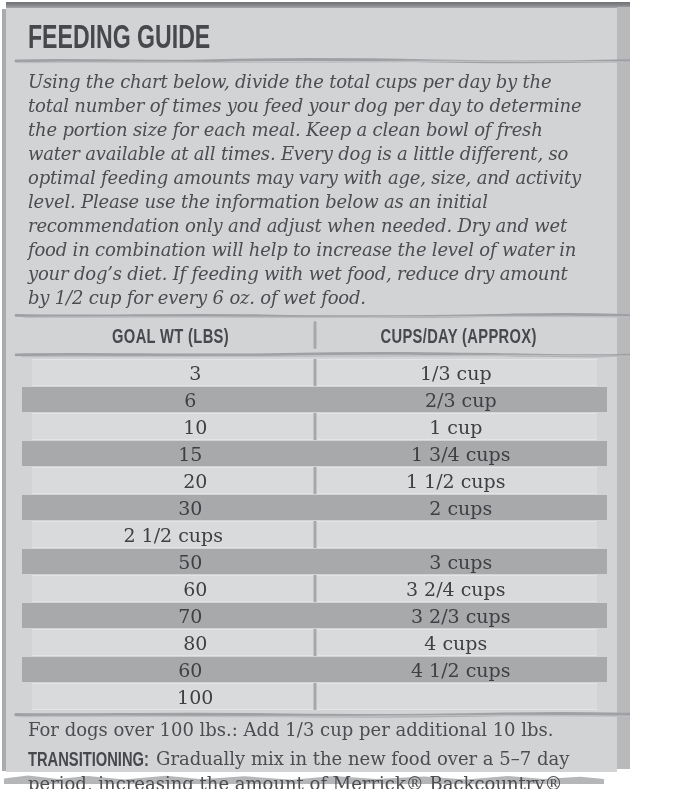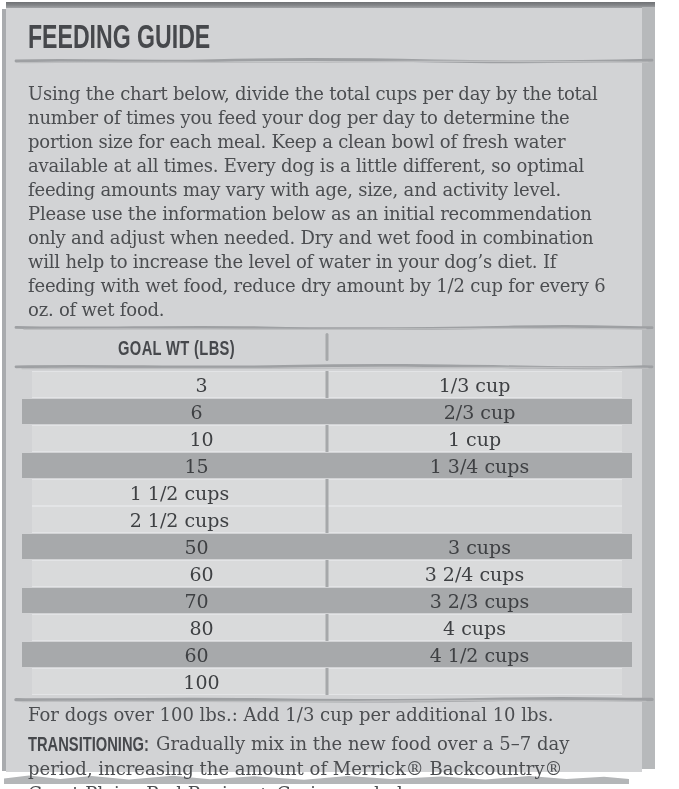--- a/index.html
+++ b/index.html
@@ -1,16 +1,16 @@
 <!DOCTYPE html>
 <html><head>
 <meta charset="utf-8">
 <style>
   html,body{margin:0;padding:0;background:#ffffff;}
-  .page{position:relative;width:655px;height:789px;background:#ffffff;font-family:"DejaVu Serif",serif;overflow:hidden;}
+  .page{position:relative;width:602px;height:789px;background:#ffffff;font-family:"DejaVu Serif",serif;overflow:hidden;padding-left:28px;}
 
   
   .edge-top{position:absolute;top:2px;left:6px;right:0;height:6px;
     background:linear-gradient(180deg,#6f7174 0%,#85878a 55%,#a2a4a7 100%);}
   .edge-left{position:absolute;top:9px;left:2px;width:4px;bottom:18px;background:#a9abae;}
   .edge-right{position:absolute;top:7px;right:0;width:13px;bottom:20px;background:#b7b9bb;border-left:2px solid #9da0a2;}
   .edge-bottom{position:absolute;left:4px;right:26px;bottom:5px;height:10px;background:#b4b6b8;
     clip-path:polygon(0 45%,4% 15%,9% 50%,14% 20%,20% 55%,27% 18%,33% 52%,40% 22%,48% 58%,55% 20%,62% 50%,70% 25%,77% 55%,84% 20%,90% 50%,96% 28%,100% 50%,100% 100%,0 100%);}
 
   .content{position:absolute;left:6px;top:8px;right:13px;bottom:17px;background:#d2d3d5;}
@@ -20,23 +20,23 @@
 
   h1{margin:12px 0 0 22px;font-size:33px;line-height:34px;}
   h1 .cond{transform-origin:left center;letter-spacing:0;}
 
   .rough{display:block;width:auto;height:7px;margin:3px 14px 0 8px;}
   .rough.r2{margin-top:2px;}
   .rough.r3{margin-top:0;}
   .rough.r4{margin-top:1px;}
   .rough.r4 path.main{stroke-width:3.4;}
 
-  .intro{margin:18px 26px 0 22px;font-size:18px;line-height:24px;color:#4b4d50;letter-spacing:-0.2px;}
+  .intro{margin:6px 26px 0 22px;font-size:18px;line-height:24px;color:#4b4d50;letter-spacing:-0.2px;font-style:italic;}
 
-  .thead{height:32px;display:flex;position:relative;margin:0 14px 0 20px;flex-direction:column;}
+  .thead{height:32px;display:flex;position:relative;margin:0 14px 0 20px;}
   .th{width:50%;text-align:center;line-height:34px;font-size:21px;}
   .thead::after{content:"";position:absolute;left:50%;top:2px;bottom:2px;width:3px;background:#a6a8aa;transform:translateX(-50%);border-radius:2px;}
 
   .rows{margin-top:2px;}
   .row{height:25px;margin-bottom:2px;display:flex;align-items:center;position:relative;
     font-size:19px;color:#3e4043;}
   .row.light{margin-left:26px;margin-right:20px;background:#d9dadb;
     box-shadow:0 -1px 0 #e3e4e6,0 1px 0 #e3e4e6;}
   .row.light::after{content:"";position:absolute;left:50%;top:-1px;bottom:-1px;width:3px;background:#a6a8aa;transform:translateX(-50%);}
   .row.dark{margin-left:16px;margin-right:10px;background:#a7a9ab;}
@@ -100,23 +100,28 @@
             <div class="cell goal">10</div>
             <div class="cell cups">1 cup</div>
           </div>
 
           <div class="row dark">
             <div class="cell goal">15</div>
             <div class="cell cups">1 3/4 cups</div>
           </div>
 
           <div class="row light">
+            <div class="cell goal">20</div>
             <div class="cell cups">1 1/2 cups</div>
           </div>
 
+          <div class="row dark">
+            <div class="cell goal">30</div>
+            <div class="cell cups">2 cups</div>
+          </div>
 
           <div class="row light">
             <div class="cell cups">2 1/2 cups</div>
           </div>
 
           <div class="row dark">
             <div class="cell goal">50</div>
             <div class="cell cups">3 cups</div>
           </div>
 

